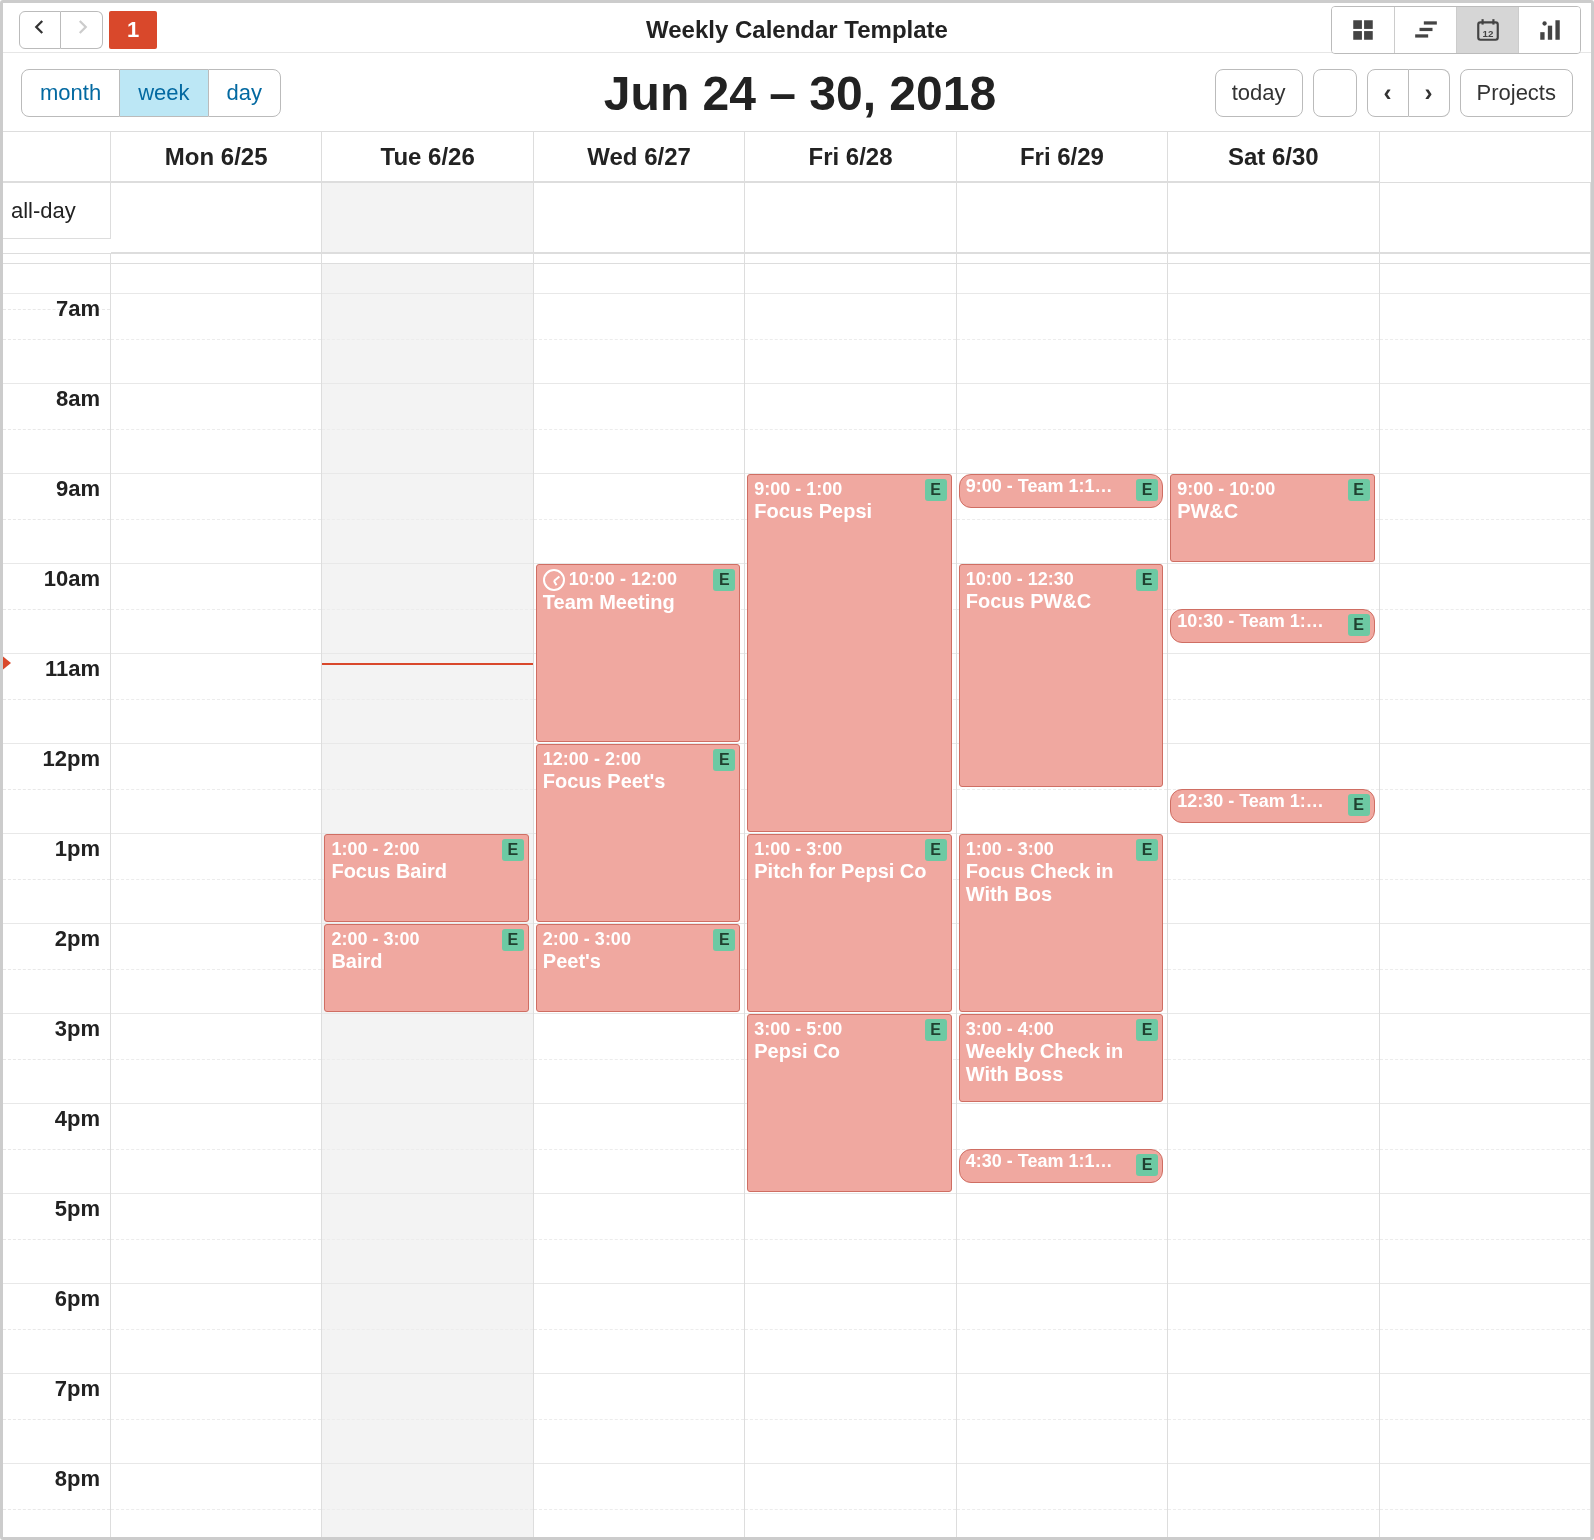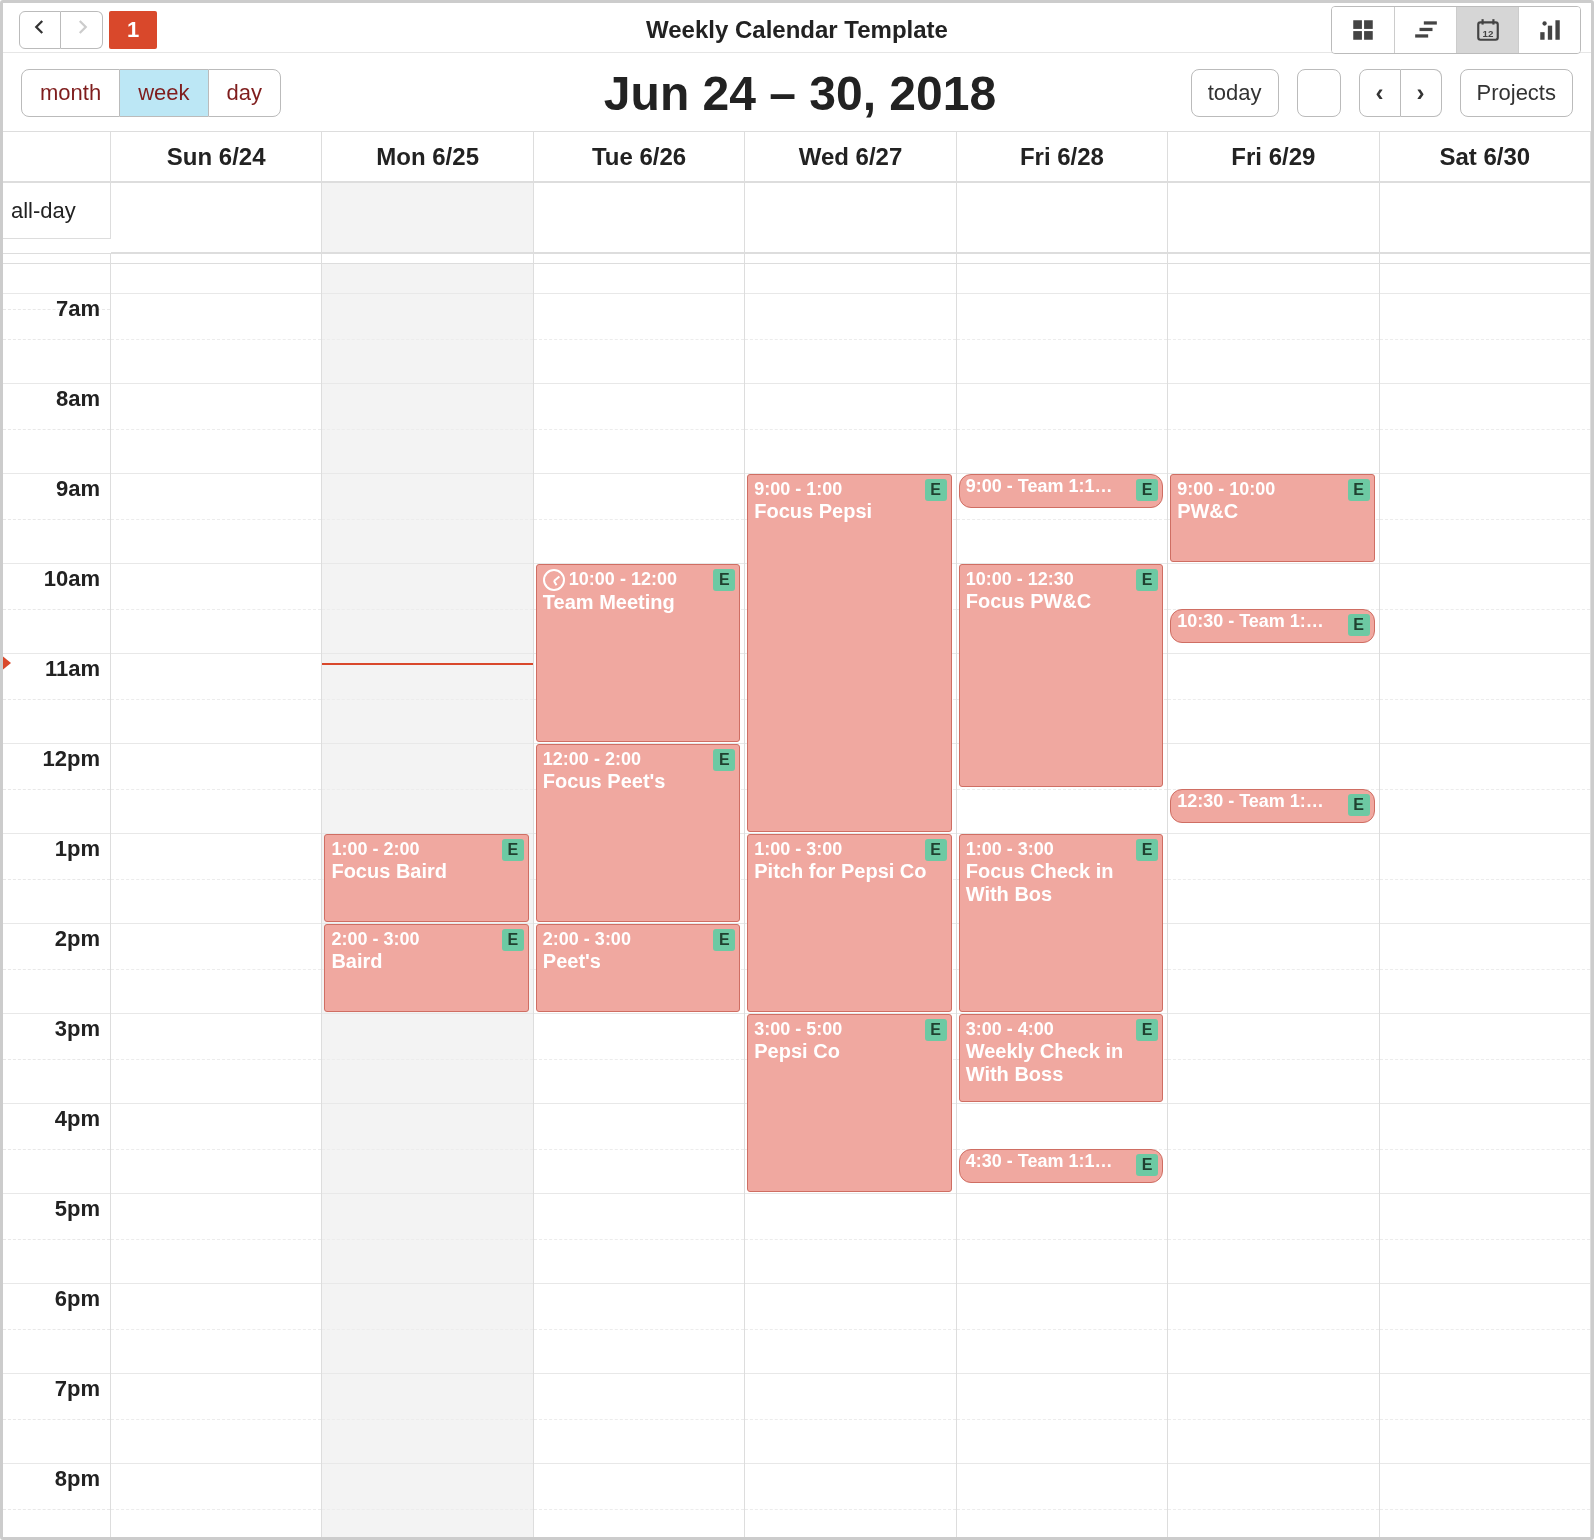--- a/index.html
+++ b/index.html
@@ -69,37 +69,37 @@
   .toolbar {
     display: flex; align-items: center;
     padding: 16px 18px 14px 18px;
     position: relative;
   }
   .view-switcher { display: flex; }
   .view-btn {
     height: 48px; padding: 0 18px;
     border: 1px solid #bbb;
     background: #fff;
-    font-size: 22px; color: #7f1d1d;
+    font-size: 22px; color: #0369a1;
     display: flex; align-items: center;
   }
   .view-btn:first-child { border-radius: 8px 0 0 8px; }
   .view-btn:nth-child(2) { border-left: none; border-right: none; }
   .view-btn:last-child  { border-radius: 0 8px 8px 0; }
   .view-btn.selected { background: #bce7f5; }
 
   .big-date {
     position: absolute; left: 0; right: 0;
     text-align: center;
     font-size: 48px; font-weight: 700;
     pointer-events: none;
     padding-left: 6px;
   }
 
-  .toolbar-right { margin-left: auto; display: flex; gap: 18px; align-items: center; }
+  .toolbar-right { margin-left: auto; display: flex; gap: 10px; align-items: center; }
   .btn {
     height: 48px; border: 1px solid #bbb; background: #fff;
     border-radius: 8px; font-size: 22px; color: #333;
     padding: 0 16px; display: flex; align-items: center; justify-content: center;
   }
   .btn.square { width: 44px; padding: 0; }
   .btn-group { display: flex; }
   .btn-group .btn { border-radius: 0; }
   .btn-group .btn:first-child { border-radius: 8px 0 0 8px; }
   .btn-group .btn:last-child  { border-radius: 0 8px 8px 0; border-left: none; }
@@ -306,21 +306,20 @@
       <div class="btn">
           <span class="chev">›</span>
         </div>
     </div>
     <div class="btn">Projects</div>
   </div>
 </div>
 
 <div class="cal" id="cal-head-row">
   <div class="gutter-head"></div>
-<div class="cal-head">Sun 6/24</div>
     <div class="cal-head">Mon 6/25</div>
     <div class="cal-head">Tue 6/26</div>
     <div class="cal-head">Wed 6/27</div>
     <div class="cal-head">Fri 6/28</div>
     <div class="cal-head">Fri 6/29</div>
     <div class="cal-head">Sat 6/30</div>
   </div>
 <div class="cal" id="allday-row">
   <div class="allday-gutter">all-day</div>
 <div class="allday-cell"></div>

